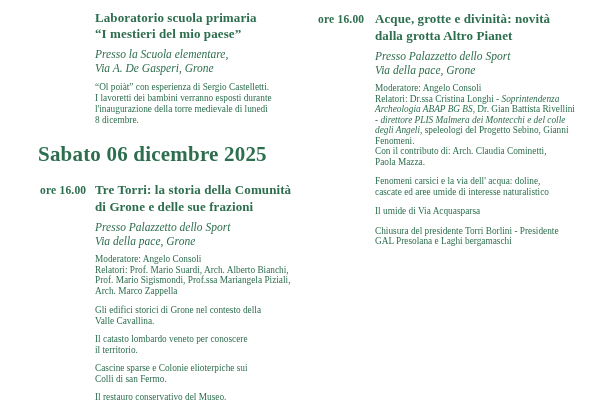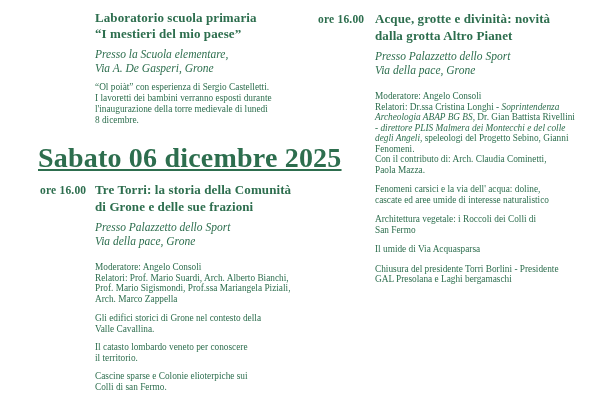--- a/index.html
+++ b/index.html
@@ -22,34 +22,33 @@
   .venue{
     font-style:italic;
     font-size:11.5px;
     line-height:14px;
     margin-top:5px;
   }
   .body-text{
     font-size:9.3px;
     line-height:10.5px;
   }
-  .people{margin-top:14px;}
+  .people{margin-top:6px;}
   .topics{margin-top:9px;}
   .topics p{margin:0 0 8px 0;}
   .col-right .topics p{margin-bottom:9px;}
   .time-label{
     font-weight:bold;
     font-size:11.5px;
     letter-spacing:.2px;
   }
   .date-heading{
     font-weight:bold;
-    font-size:28px;
+    font-size:21px;
     letter-spacing:.2px;
-    text-decoration:underline;
   }
   .workshop-title{
     font-weight:bold;
     font-size:13px;
     line-height:16px;
     letter-spacing:.1px;
   }
   .workshop-body{
     font-size:9.3px;
     line-height:11px;
@@ -108,21 +107,19 @@
 Relatori: Dr.ssa Cristina Longhi - </span><span class="it">Soprintendenza
 Archeologia ABAP BG BS</span><span>, Dr. Gian Battista Rivellini
 </span><span class="it">- direttore PLIS Malmera dei Montecchi e del colle
 degli Angeli</span><span>, speleologi del Progetto Sebino, Gianni
 Fenomeni.
 Con il contributo di: Arch. Claudia Cominetti,
 Paola Mazza.</span></div>
     <div class="body-text topics">
       <p class="pre">Fenomeni carsici e la via dell' acqua: doline,
 cascate ed aree umide di interesse naturalistico</p>
-      <p class="pre">Architettura vegetale: i Roccoli dei Colli di
-San Fermo</p>
       <p class="pre">Il umide di Via Acquasparsa</p>
       <p class="pre">Chiusura del presidente Torri Borlini - Presidente
 GAL Presolana e Laghi bergamaschi</p>
     </div>
   </div>
 
 </div>
 
 </body></html>

